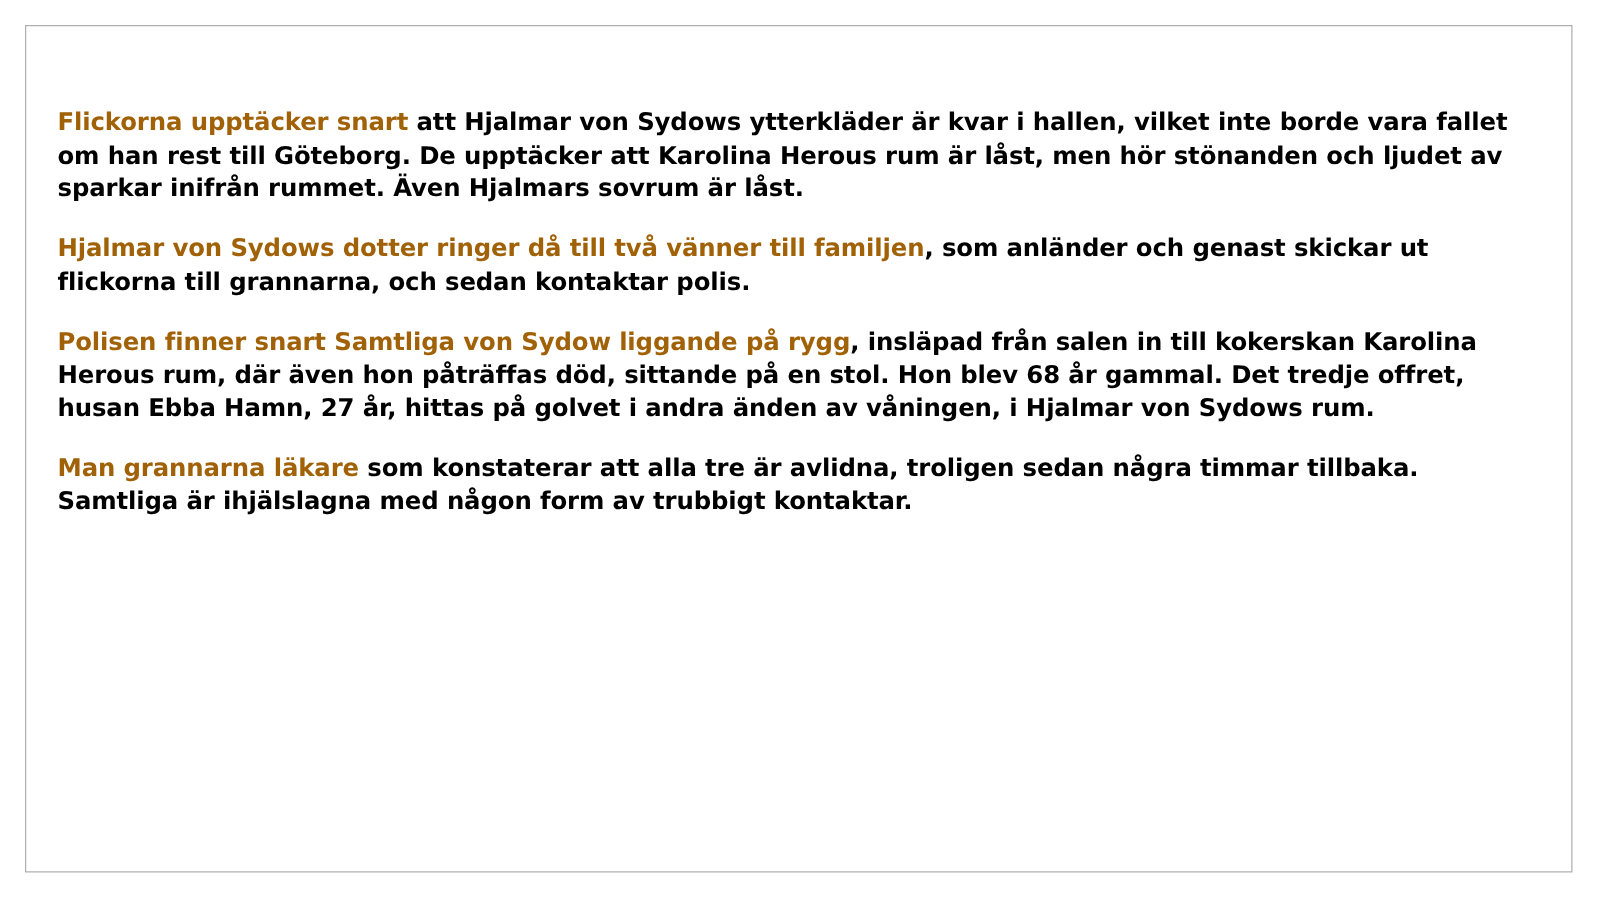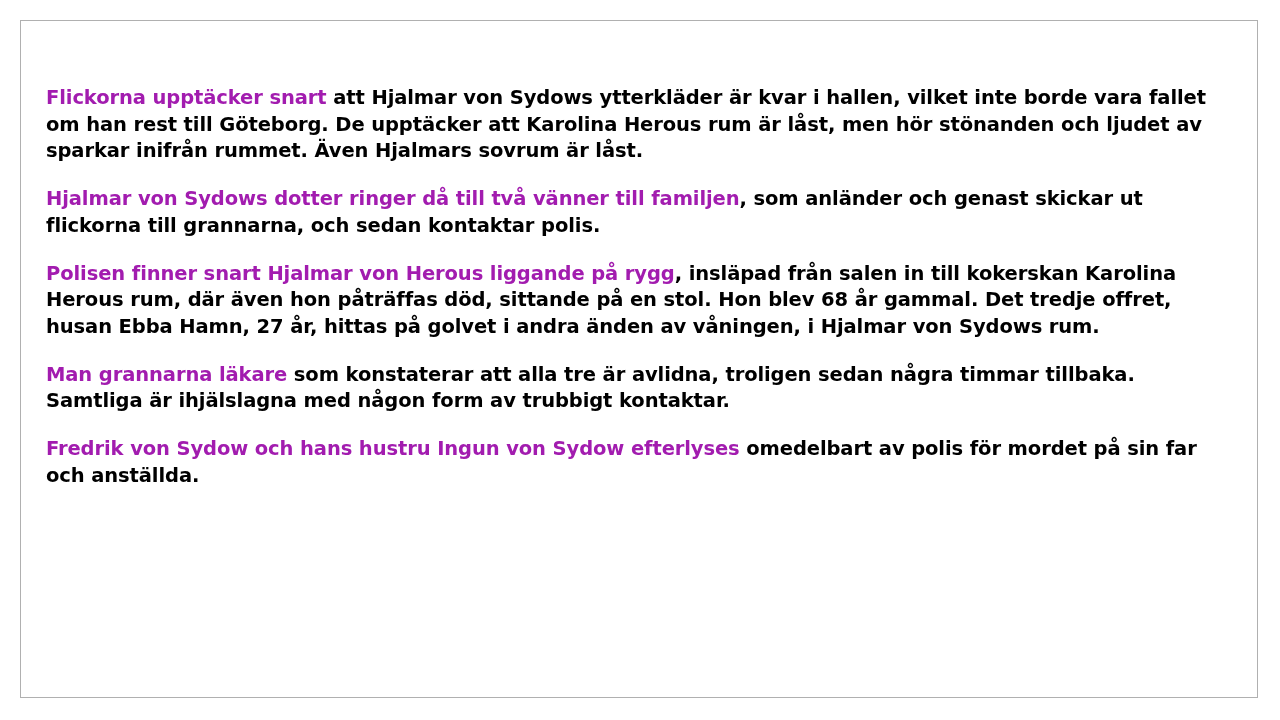--- a/index.html
+++ b/index.html
@@ -33,44 +33,41 @@
     font-weight: bold;
     line-height: 1.37;
     color: #000000;
     margin: 0 0 21px 0;
     letter-spacing: -0.1px;
   }
   .para:last-child {
     margin-bottom: 0;
   }
   .hl {
-    color: #a21caf;
+    color: #a16207;
   }
 </style>
 </head>
 <body>
 
 <div class="slide">
   <div class="content">
 
     <p class="para">
       <span class="hl">Flickorna upptäcker snart</span><span> att Hjalmar von Sydows ytterkläder är kvar i hallen, vilket inte borde vara fallet om han rest till Göteborg. De upptäcker att Karolina Herous rum är låst, men hör stönanden och ljudet av sparkar inifrån rummet. Även Hjalmars sovrum är låst.</span>
     </p>
 
 
     <p class="para">
       <span class="hl">Hjalmar von Sydows dotter ringer då till två vänner till familjen</span><span>, som anländer och genast skickar ut flickorna till grannarna, och sedan kontaktar polis.</span>
     </p>
 
     <p class="para">
-      <span class="hl">Polisen finner snart Hjalmar von Herous liggande på rygg</span><span>, insläpad från salen in till kokerskan Karolina Herous rum, där även hon påträffas död, sittande på en stol. Hon blev 68 år gammal. Det tredje offret, husan Ebba Hamn, 27 år, hittas på golvet i andra änden av våningen, i Hjalmar von Sydows rum.</span>
+      <span class="hl">Polisen finner snart Samtliga von Sydow liggande på rygg</span><span>, insläpad från salen in till kokerskan Karolina Herous rum, där även hon påträffas död, sittande på en stol. Hon blev 68 år gammal. Det tredje offret, husan Ebba Hamn, 27 år, hittas på golvet i andra änden av våningen, i Hjalmar von Sydows rum.</span>
     </p>
 
     <p class="para">
       <span class="hl">Man grannarna läkare</span><span> som konstaterar att alla tre är avlidna, troligen sedan några timmar tillbaka. Samtliga är ihjälslagna med någon form av trubbigt kontaktar.</span>
     </p>
 
-    <p class="para">
-      <span class="hl">Fredrik von Sydow och hans hustru Ingun von Sydow efterlyses</span><span> omedelbart av polis för mordet på sin far och anställda.</span>
-    </p>
 
   </div>
 </div>
 
 </body></html>

